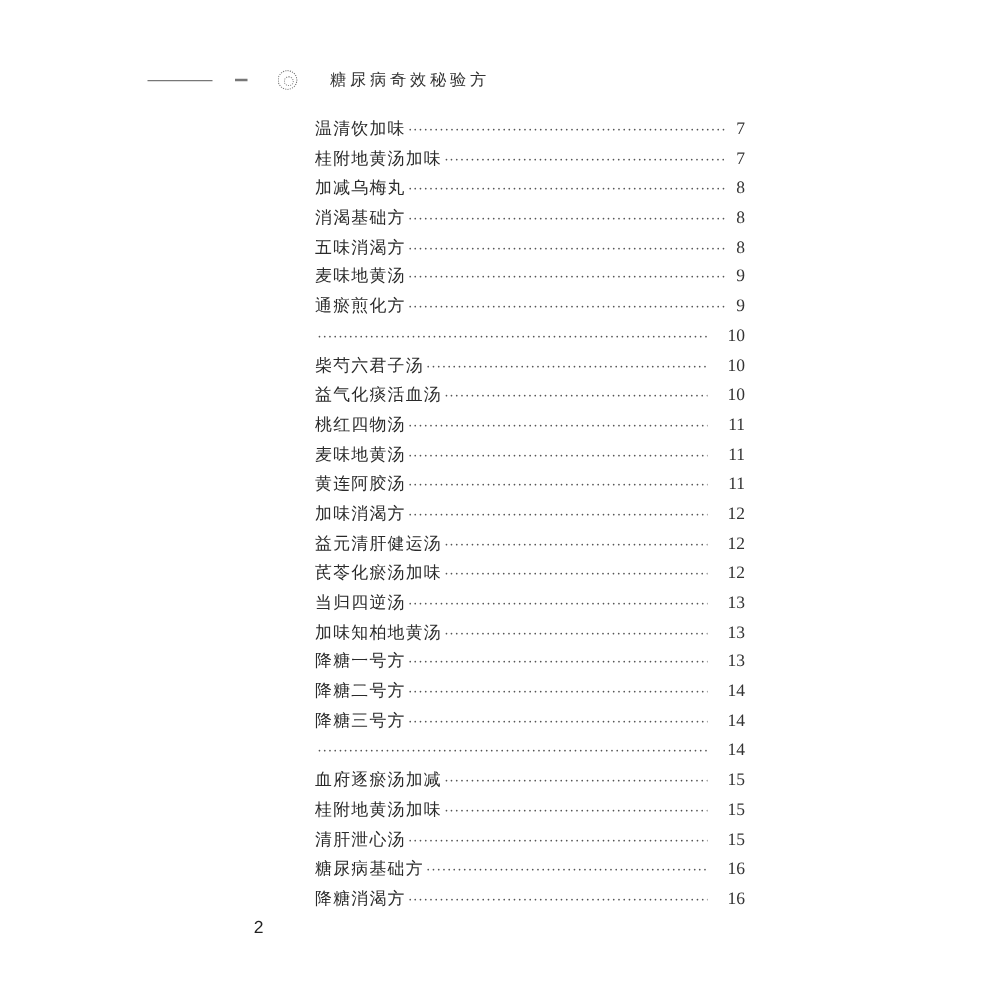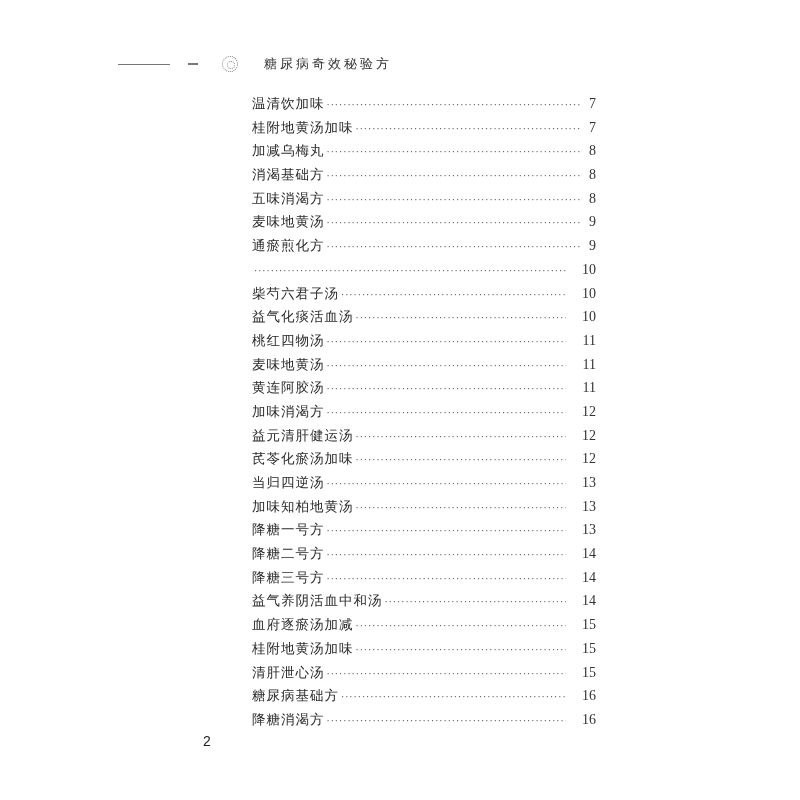--- a/index.html
+++ b/index.html
@@ -158,21 +158,20 @@
       <span class="toc-title">降糖二号方</span>
       <span class="toc-dots"></span>
       <span class="toc-page wide">14</span>
     </div>
     <div class="toc-row">
       <span class="toc-title">降糖三号方</span>
       <span class="toc-dots"></span>
       <span class="toc-page wide">14</span>
     </div>
     <div class="toc-row">
-      <span class="toc-title">益气养阴活血中和汤</span>
       <span class="toc-dots"></span>
       <span class="toc-page wide">14</span>
     </div>
     <div class="toc-row">
       <span class="toc-title">血府逐瘀汤加减</span>
       <span class="toc-dots"></span>
       <span class="toc-page wide">15</span>
     </div>
     <div class="toc-row">
       <span class="toc-title">桂附地黄汤加味</span>

